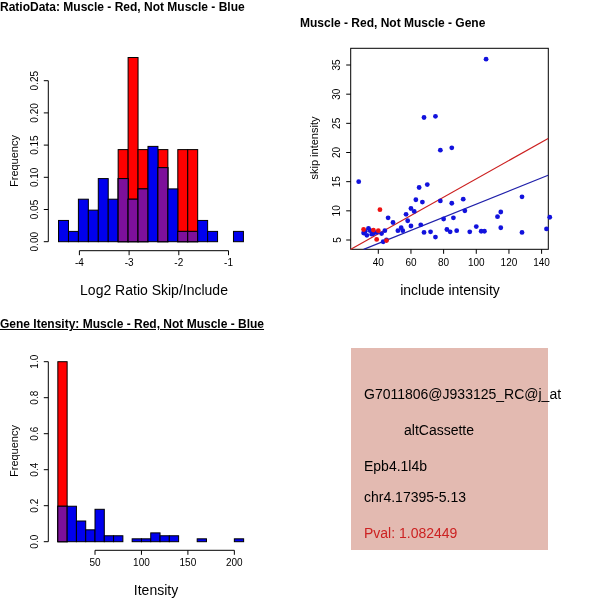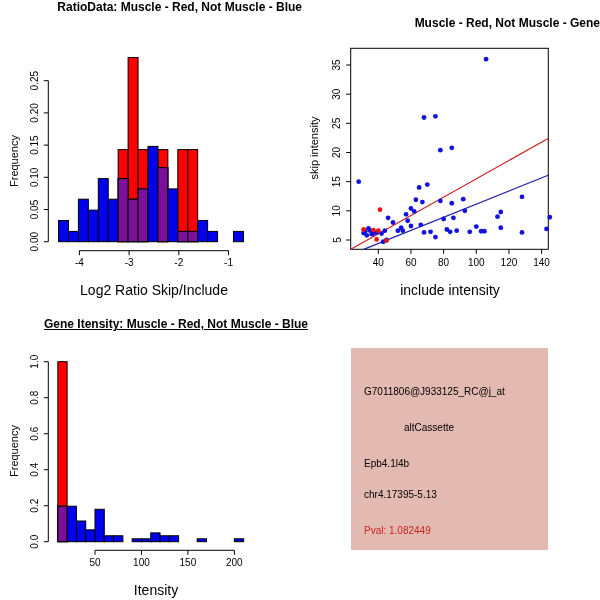--- a/index.html
+++ b/index.html
@@ -1,23 +1,23 @@
 <!DOCTYPE html>
 <html><head>
 <meta charset="utf-8">
 <style>
   html,body{margin:0;padding:0;background:#ffffff;}
   #canvas{position:relative;width:600px;height:600px;background:#ffffff;overflow:hidden;
           font-family:"Liberation Sans", sans-serif;color:#000;}
   #plot-svg{position:absolute;left:0;top:0;}
-  .ttl{position:absolute;font-weight:bold;font-size:12px;text-align:right;white-space:nowrap;}
+  .ttl{position:absolute;font-weight:bold;font-size:12px;text-align:left;white-space:nowrap;}
   .axlab{position:absolute;font-size:14px;text-align:center;white-space:nowrap;}
   .ylab{position:absolute;width:200px;height:14px;font-size:11px;text-align:center;
         transform:rotate(-90deg);transform-origin:center;white-space:nowrap;}
-  #info-panel{position:absolute;font-size:10px;}
+  #info-panel{position:absolute;font-size:14px;}
   .info-line{position:absolute;left:13px;white-space:nowrap;}
 </style>
 </head>
 <body>
 
 <div id="canvas">
   <svg id="plot-svg" width="600" height="600">
       <g>
         <line x1="48.3" y1="241.7" x2="48.3" y2="80.69999999999999" stroke="#000" stroke-width="1"></line>
         <line x1="48.3" y1="241.7" x2="43.8" y2="241.7" stroke="#000" stroke-width="1"></line>

